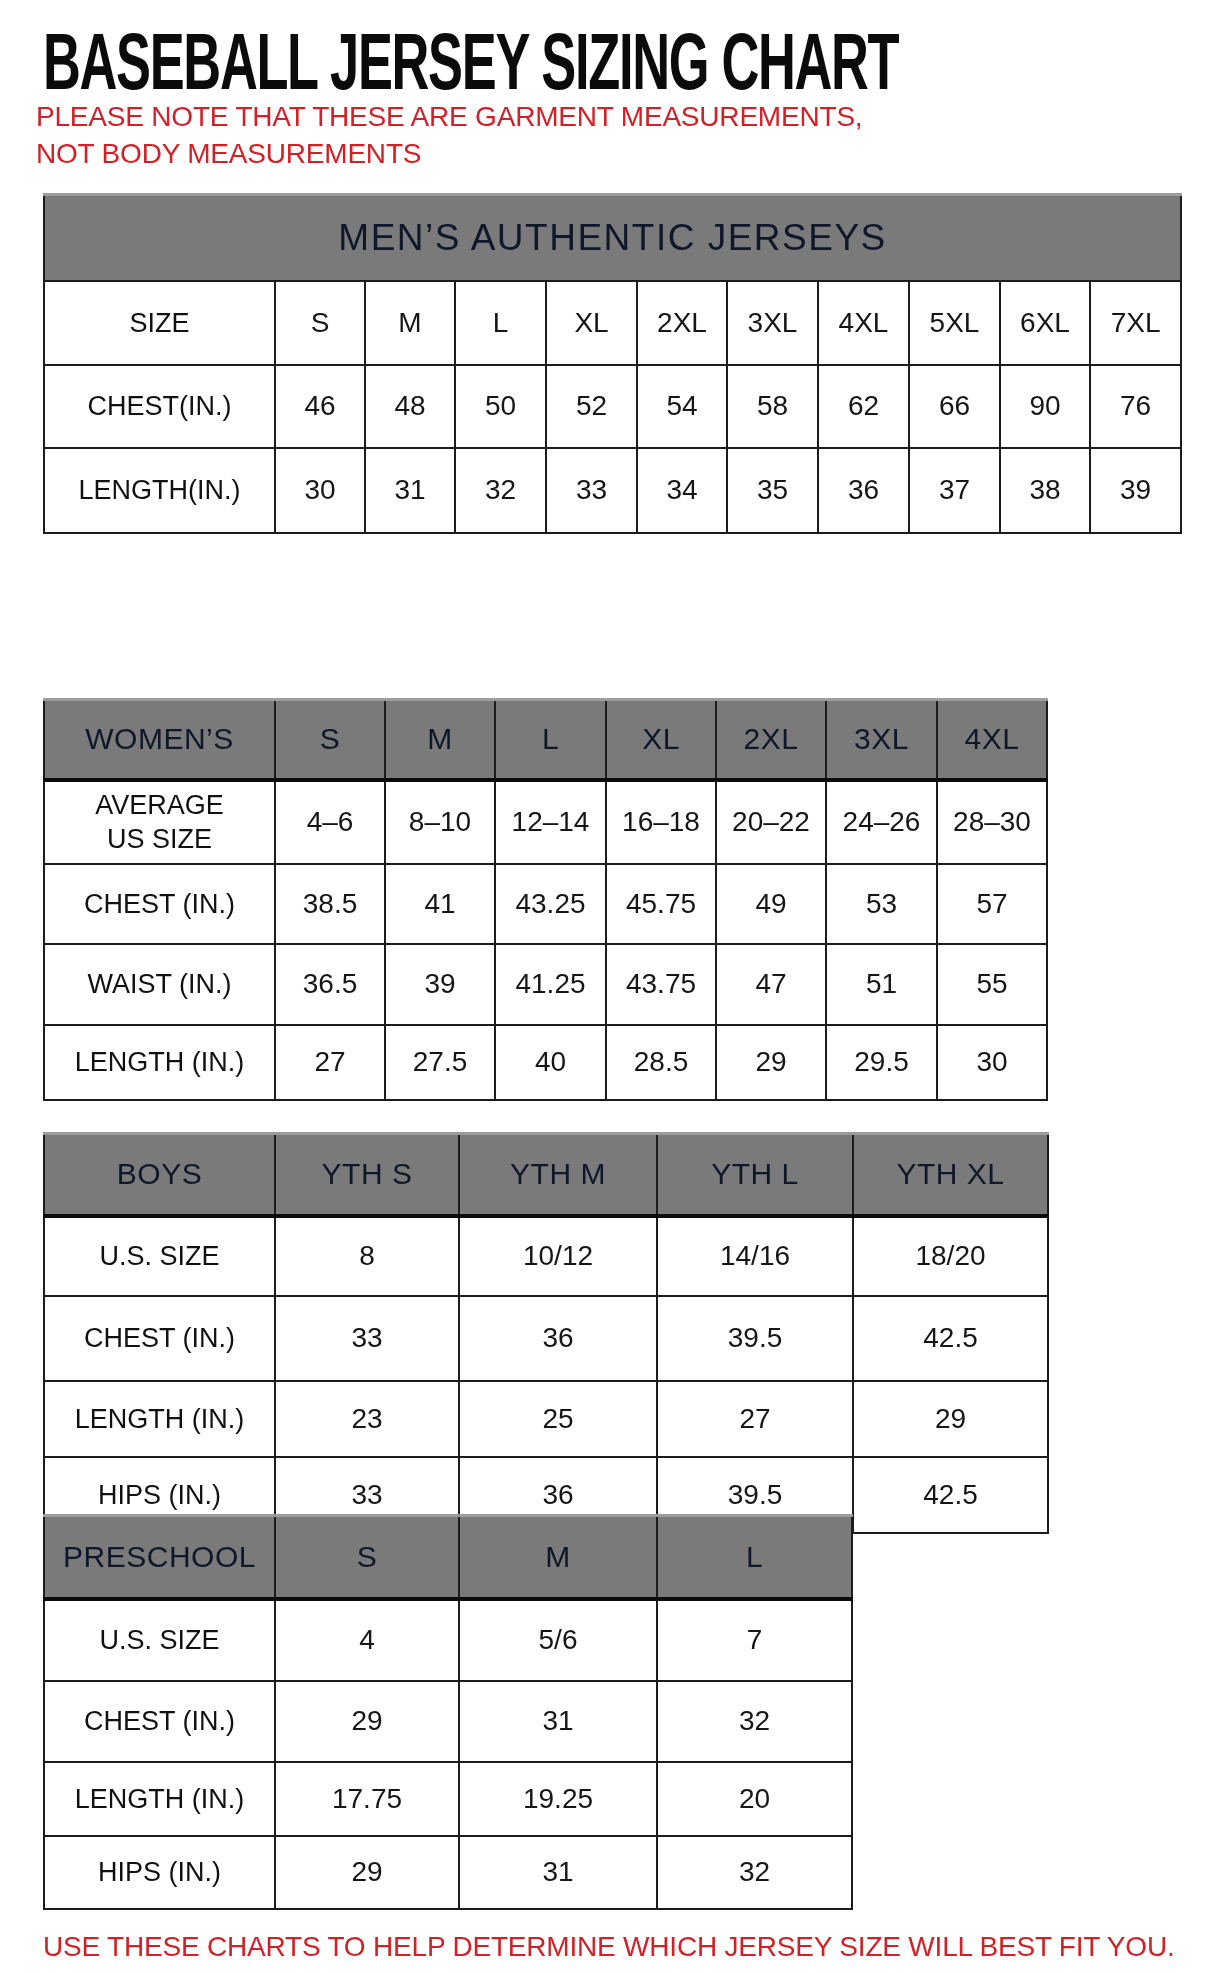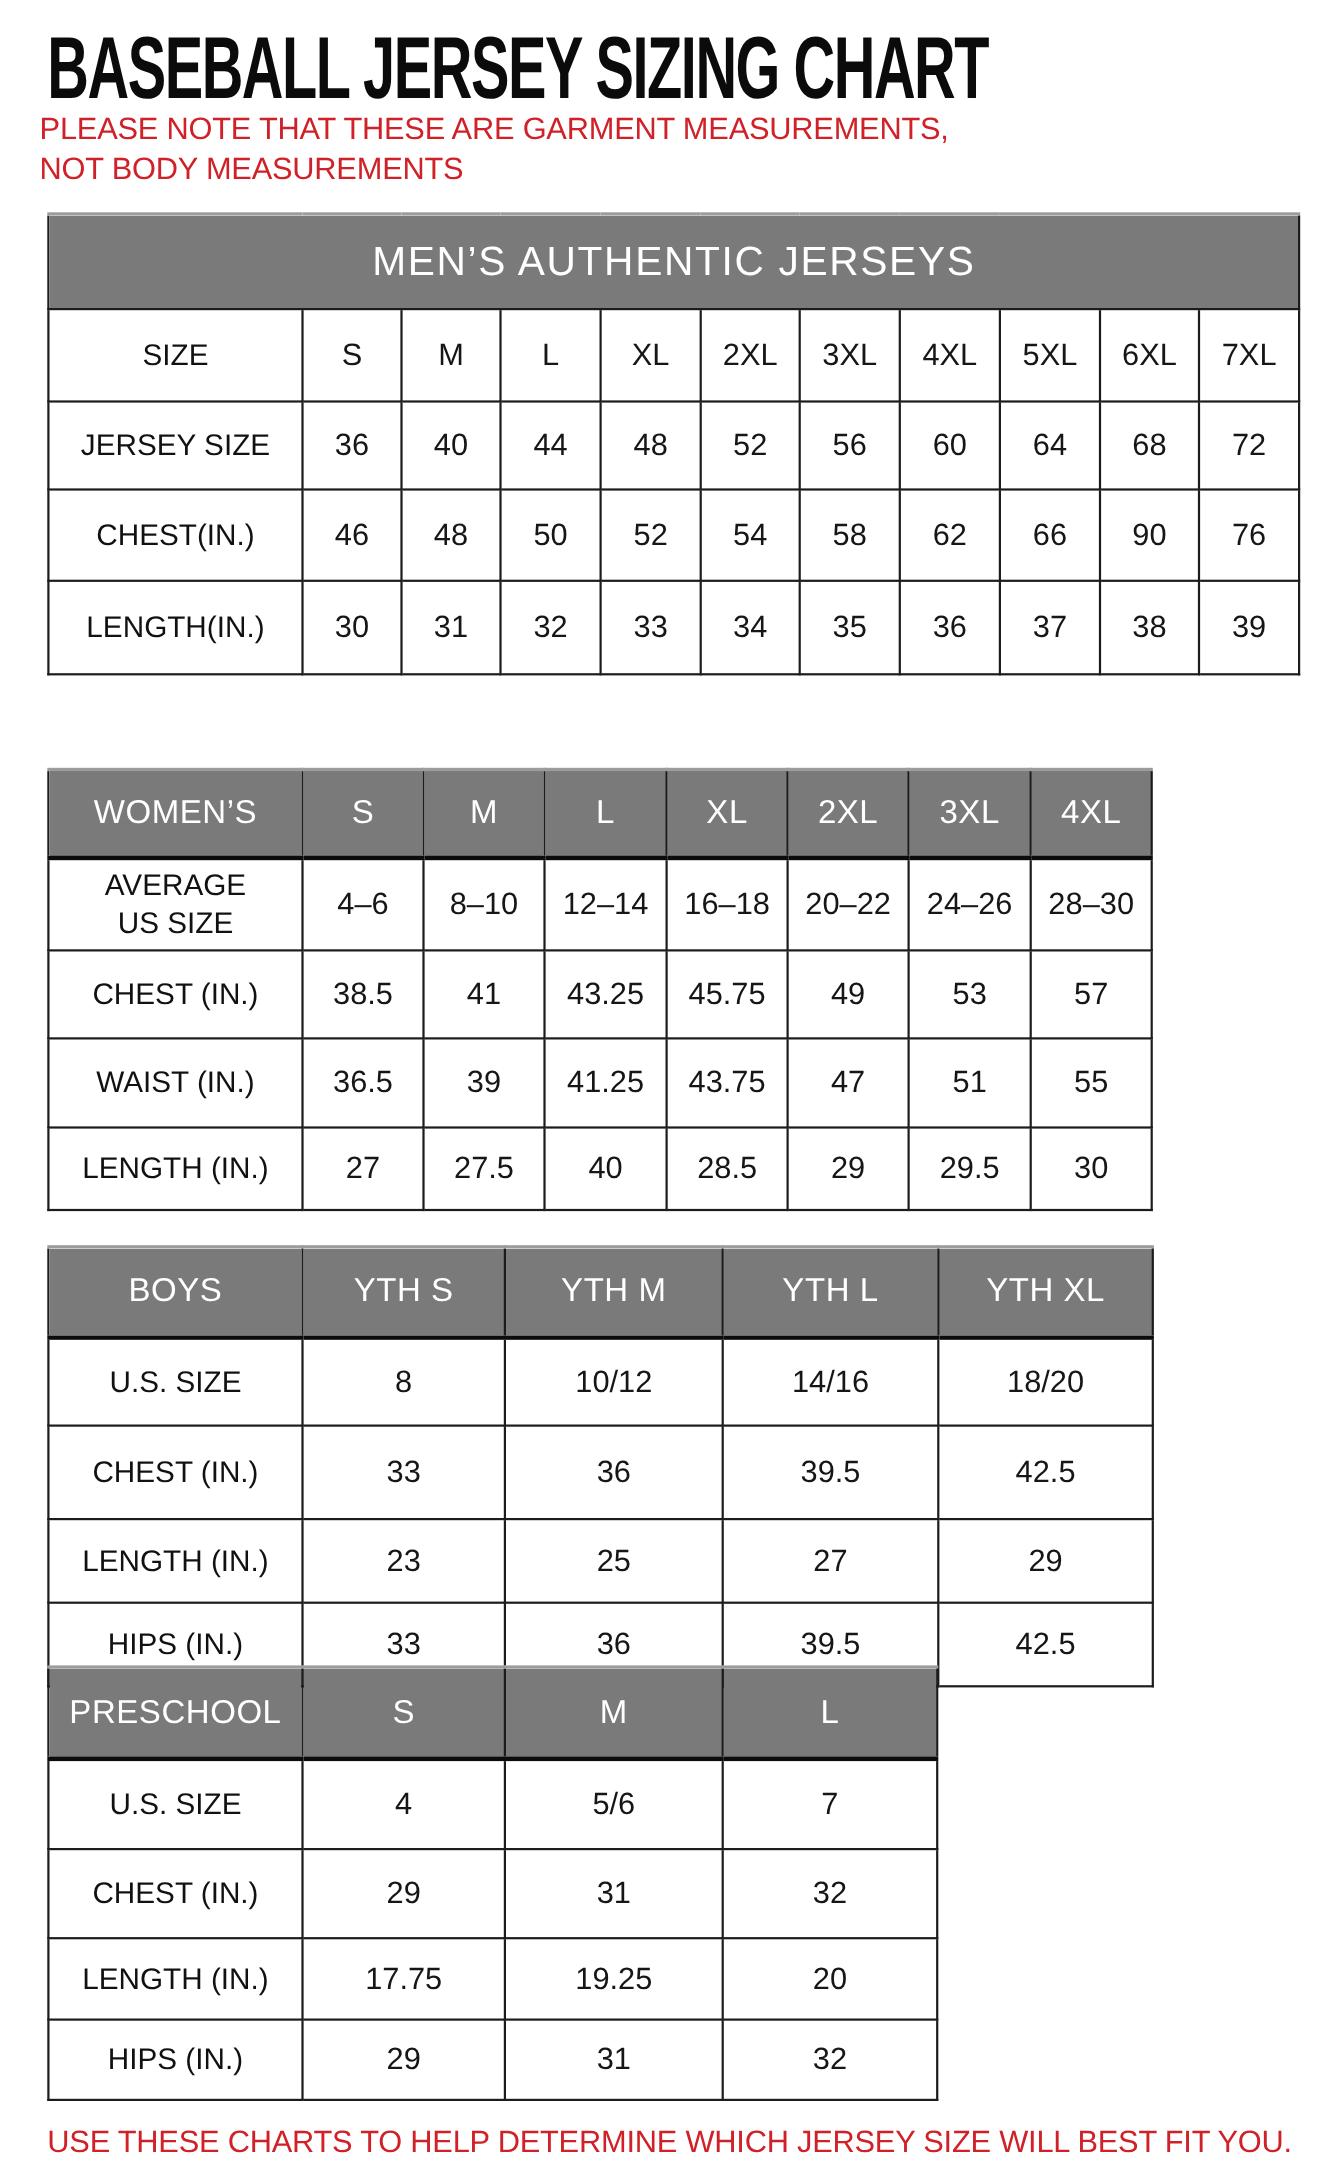--- a/index.html
+++ b/index.html
@@ -35,21 +35,21 @@
   #tbl-boys{top:1088px;margin-top:44px;}
   #tbl-preschool{top:1514px;}
 
   table.tbl{border-collapse:collapse;table-layout:fixed;border-top:3px solid var(--hairline);}
   .tbl th,.tbl td{
     border:2px solid var(--border);
     text-align:center;vertical-align:middle;
     padding:0;overflow:hidden;
   }
   .tbl thead th{
-    background:var(--gray);color:#ffffff;font-weight:400;
+    background:var(--gray);color:#0f172a;font-weight:400;
   }
   .t-mens thead th{font-size:37px;letter-spacing:1.5px;}
   .t-womens thead th,.t-boys thead th,.t-preschool thead th{
     font-size:30px;letter-spacing:0.5px;border-bottom:4px solid var(--heavy);
   }
   .tbl td{font-size:28px;color:#161616;}
   .tbl .lbl{font-size:27px;color:#111;}
   .t-womens tbody tr:first-child .lbl{display:inline-block;max-width:150px;line-height:34px;}
 </style>
 </head>
@@ -86,33 +86,20 @@
             <td>M</td>
             <td>L</td>
             <td>XL</td>
             <td>2XL</td>
             <td>3XL</td>
             <td>4XL</td>
             <td>5XL</td>
             <td>6XL</td>
             <td>7XL</td>
           </tr>
-          <tr style="height: 80px;">
-            <td><span class="lbl">JERSEY SIZE</span></td>
-            <td>36</td>
-            <td>40</td>
-            <td>44</td>
-            <td>48</td>
-            <td>52</td>
-            <td>56</td>
-            <td>60</td>
-            <td>64</td>
-            <td>68</td>
-            <td>72</td>
-          </tr>
           <tr style="height: 83px;">
             <td><span class="lbl">CHEST(IN.)</span></td>
             <td>46</td>
             <td>48</td>
             <td>50</td>
             <td>52</td>
             <td>54</td>
             <td>58</td>
             <td>62</td>
             <td>66</td>

